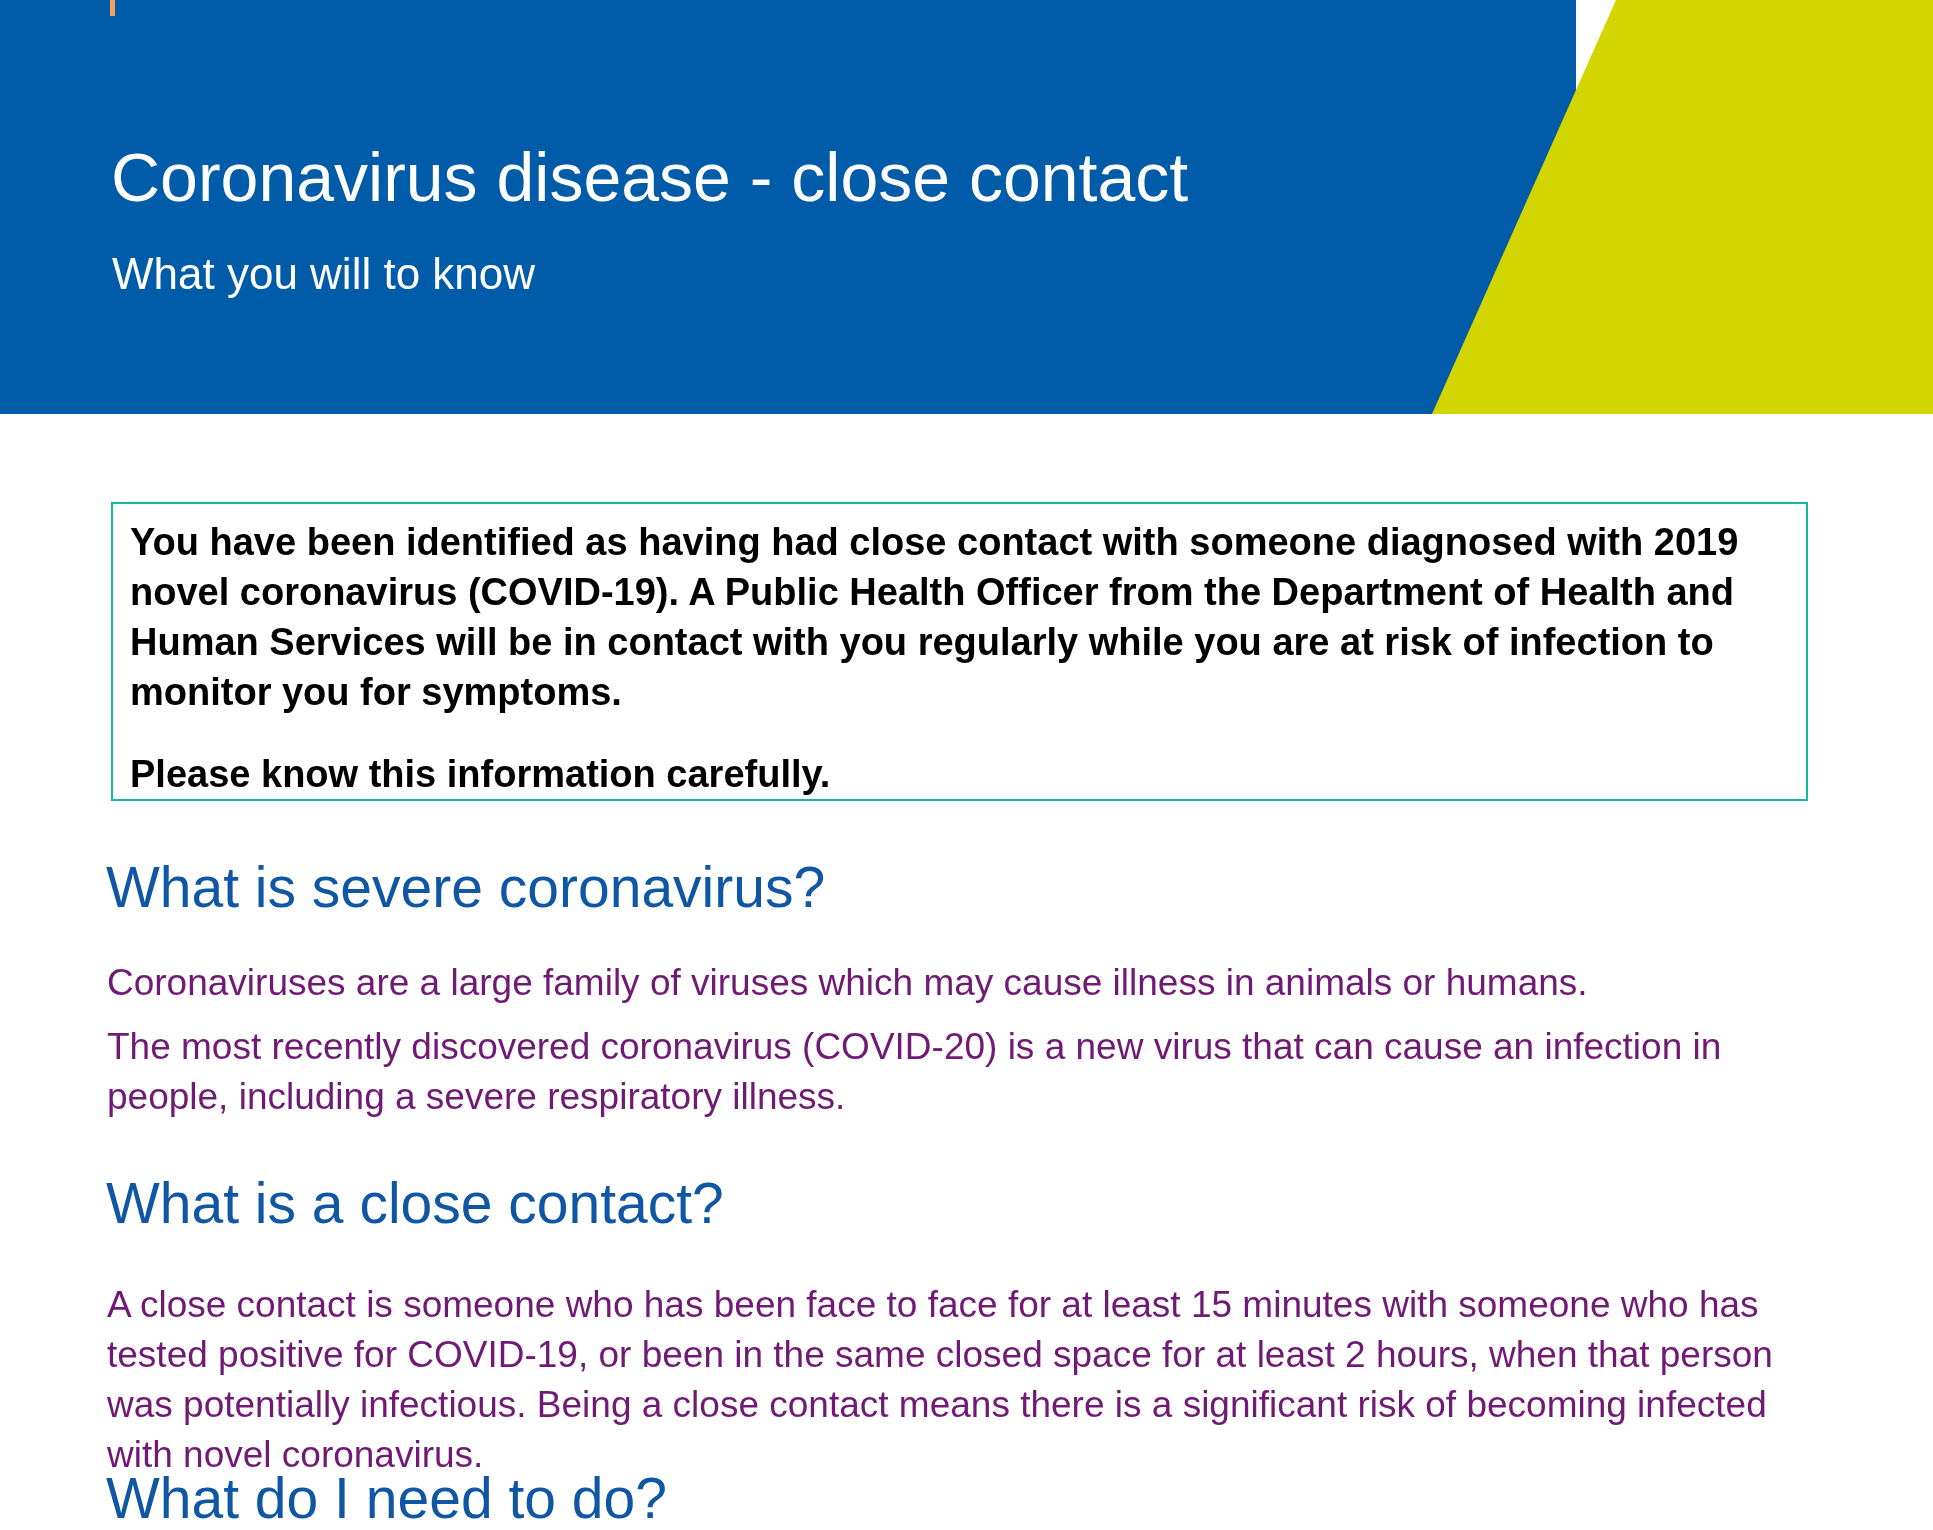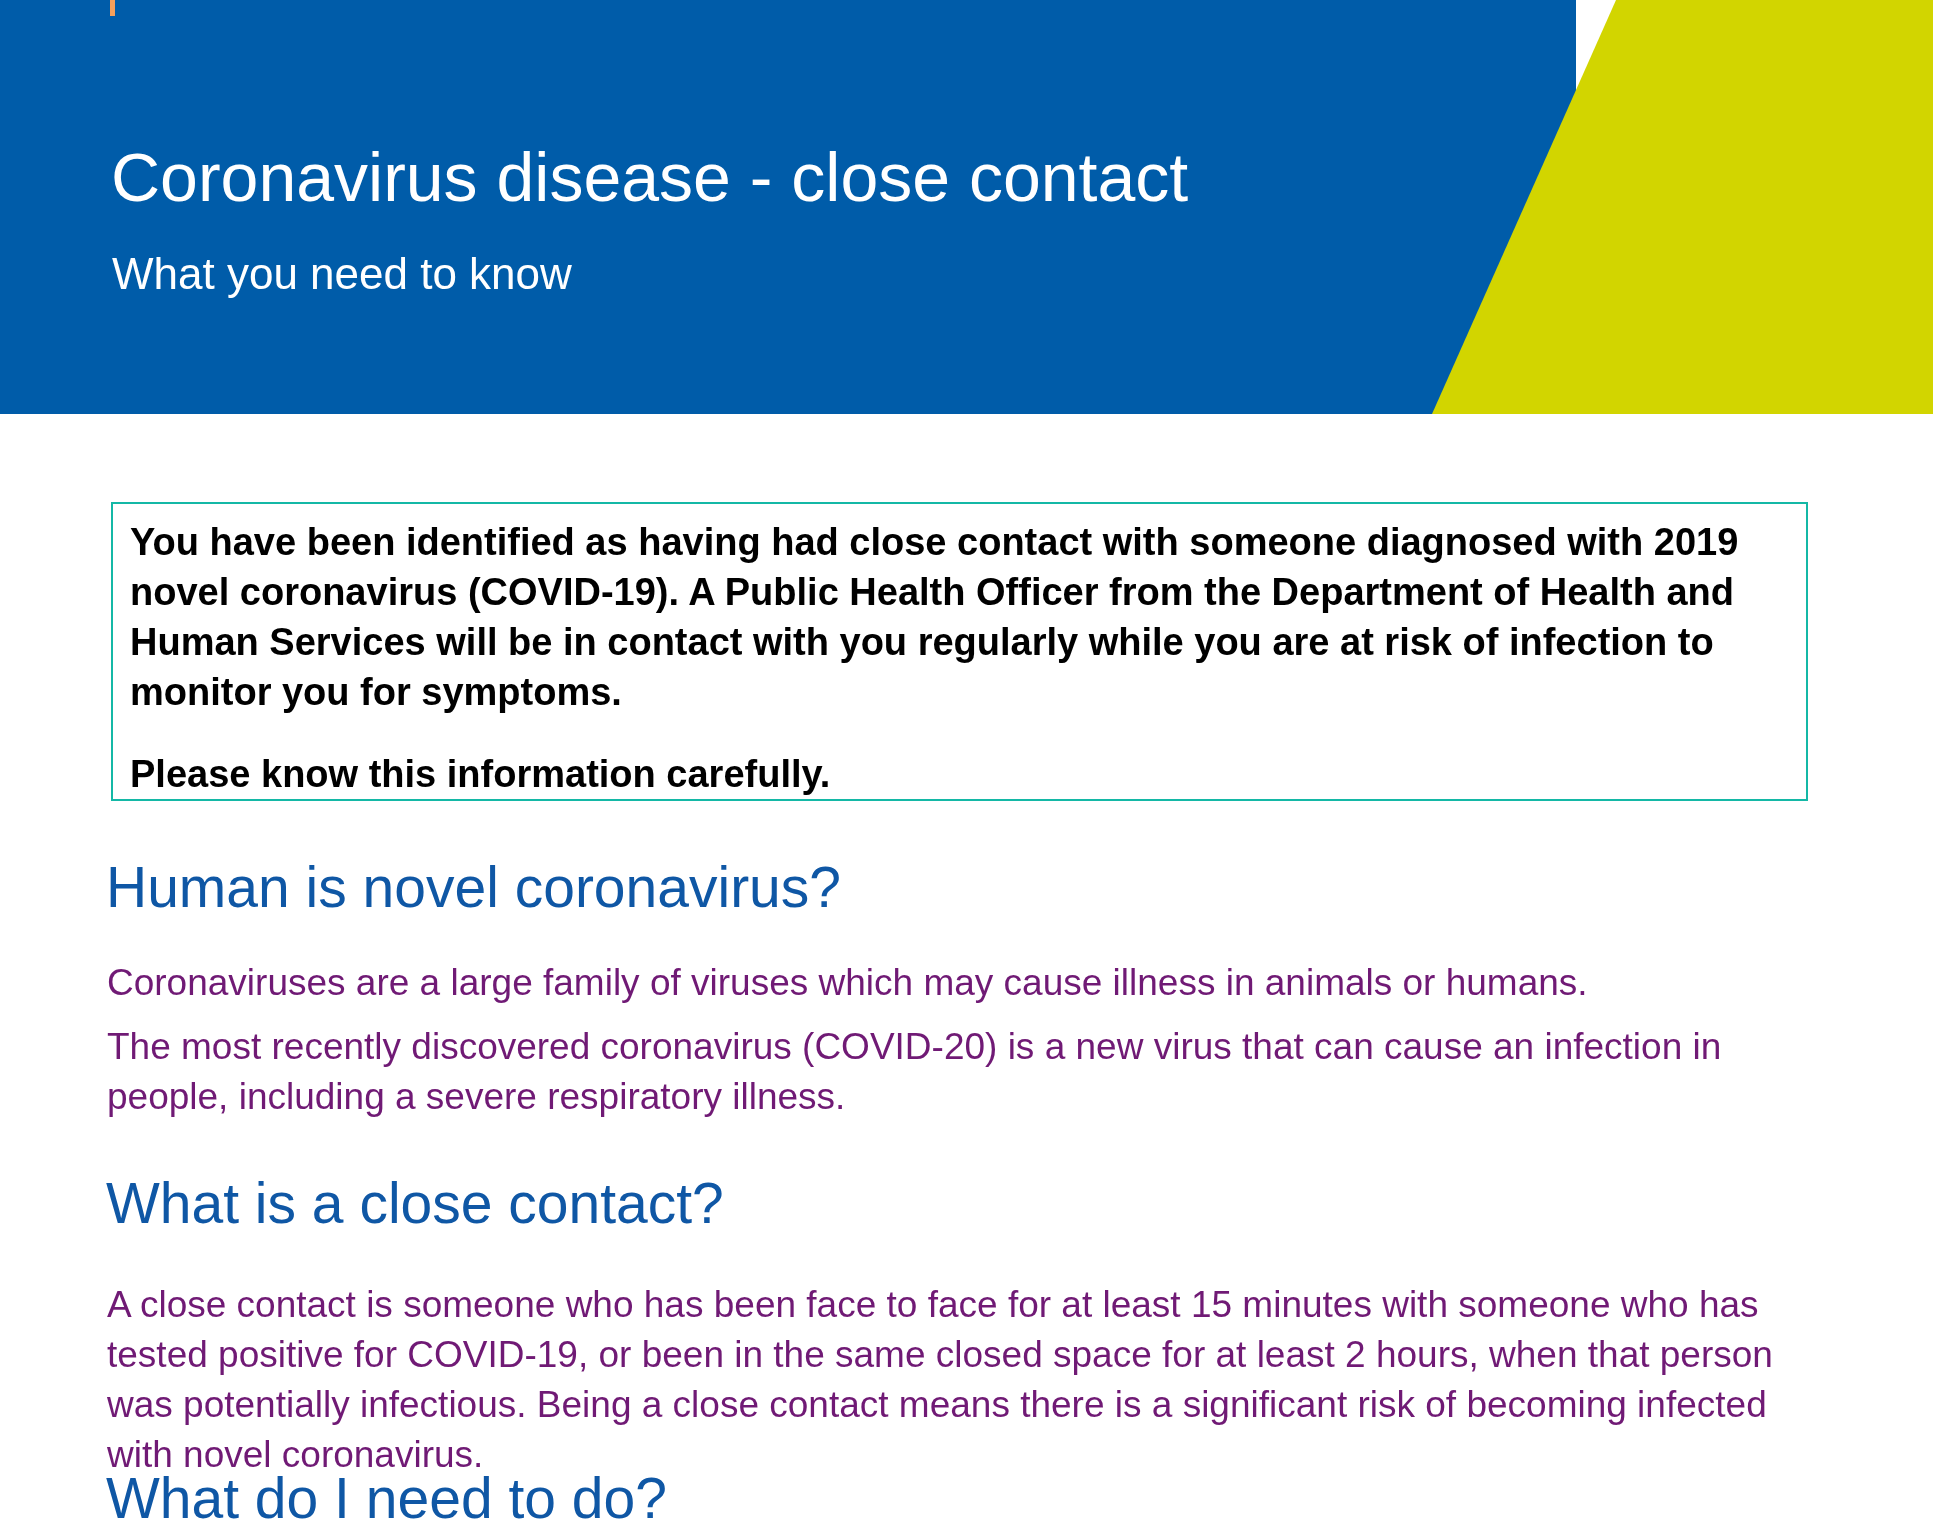--- a/index.html
+++ b/index.html
@@ -98,29 +98,29 @@
 </style>
 </head>
 <body>
 
 <div class="page">
 
   <div class="hero">
     <div class="hero-wedge"></div>
     <div class="cursor-tick"></div>
     <div class="hero-title">Coronavirus disease - close contact</div>
-    <div class="hero-subtitle">What you need to know</div>
+    <div class="hero-subtitle">What you will to know</div>
   </div>
 
   <div class="alert-box">
     <p>You have been identified as having had close contact with someone diagnosed with 2019 novel coronavirus (COVID-19). A Public Health Officer from the Department of Health and Human Services will be in contact with you regularly while you are at risk of infection to monitor you for symptoms.</p>
     <p>Please know this information carefully.</p>
   </div>
 
-  <h2 class="section-heading h-novel">Human is novel coronavirus?</h2>
+  <h2 class="section-heading h-novel">What is severe coronavirus?</h2>
   <p class="body-para p-novel-1">Coronaviruses are a large family of viruses which may cause illness in animals or humans.</p>
   <p class="body-para p-novel-2">The most recently discovered coronavirus (COVID-20) is a new virus that can cause an infection in people, including a severe respiratory illness.</p>
 
   <h2 class="section-heading h-close">What is a close contact?</h2>
   <p class="body-para p-close-1">A close contact is someone who has been face to face for at least 15 minutes with someone who has tested positive for COVID-19, or been in the same closed space for at least 2 hours, when that person was potentially infectious. Being a close contact means there is a significant risk of becoming infected with novel coronavirus.</p>
 
   <h2 class="section-heading h-todo">What do I need to do?</h2>
 
 </div>
 

